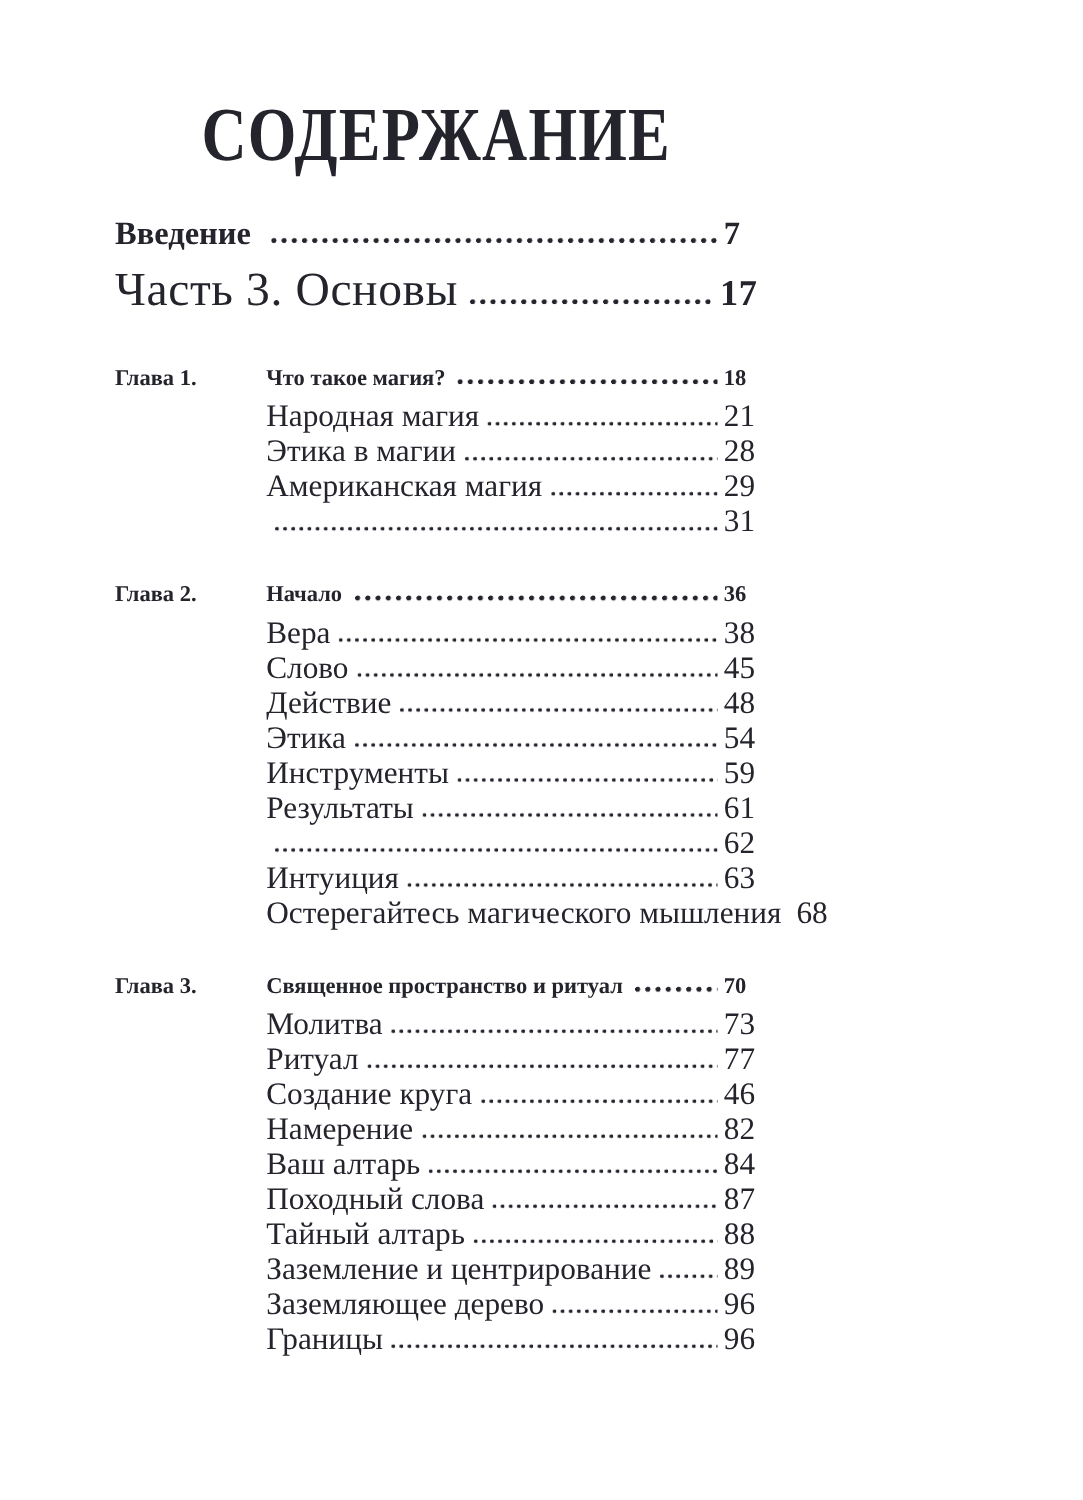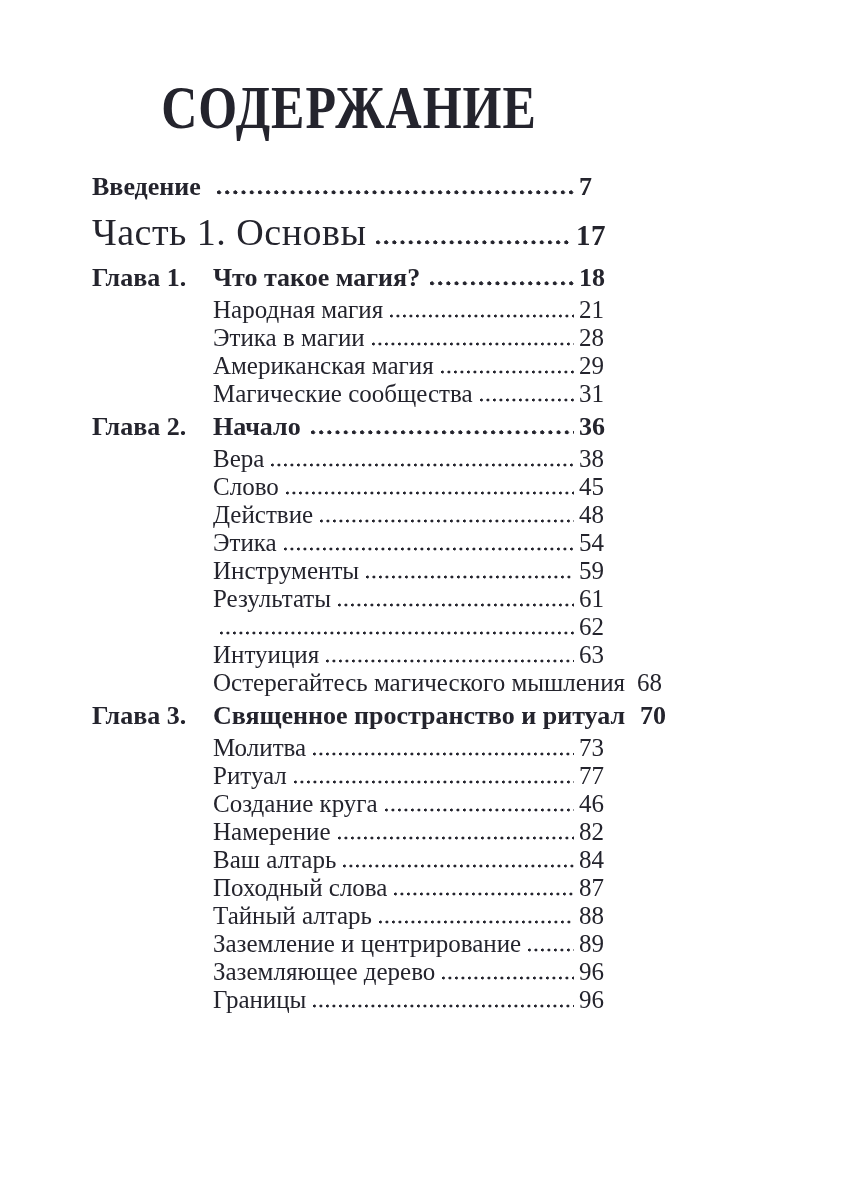--- a/index.html
+++ b/index.html
@@ -61,23 +61,23 @@
   .row.part {
     margin-top: 6px;
     font-size: 38px;
     line-height: 48px;
     font-weight: normal;
     letter-spacing: 0.5px;
   }
   .row.part .pg { font-size: 29px; font-weight: bold; }
 
   .row.chap {
-    margin-top: 4px;
+    margin-top: 28px;
     margin-bottom: 3px;
-    font-size: 26px;
+    font-size: 18px;
     line-height: 30px;
     font-weight: bold;
   }
 
   .row.sub {
     font-size: 25px;
     line-height: 28px;
     padding-left: 121px;
     font-weight: normal;
   }
@@ -89,21 +89,21 @@
 
   <h1 class="title">СОДЕРЖАНИЕ</h1>
 
   <div class="row intro bold-dots">
     <span class="t">Введение</span>
     <span class="dots"></span>
     <span class="pg">7</span>
   </div>
 
   <div class="row part bold-dots">
-    <span class="t">Часть 1. Основы</span>
+    <span class="t">Часть 3. Основы</span>
     <span class="dots"></span>
     <span class="pg">17</span>
   </div>
 
   <div class="row chap bold-dots">
     <span class="num">Глава 1.</span>
     <span class="t">Что такое магия?</span>
     <span class="dots"></span>
     <span class="pg">18</span>
   </div>
@@ -116,21 +116,20 @@
     <span class="t">Этика в магии</span>
     <span class="dots"></span>
     <span class="pg">28</span>
   </div>
   <div class="row sub">
     <span class="t">Американская магия</span>
     <span class="dots"></span>
     <span class="pg">29</span>
   </div>
   <div class="row sub">
-    <span class="t">Магические сообщества</span>
     <span class="dots"></span>
     <span class="pg">31</span>
   </div>
 
   <div class="row chap bold-dots">
     <span class="num">Глава 2.</span>
     <span class="t">Начало</span>
     <span class="dots"></span>
     <span class="pg">36</span>
   </div>

